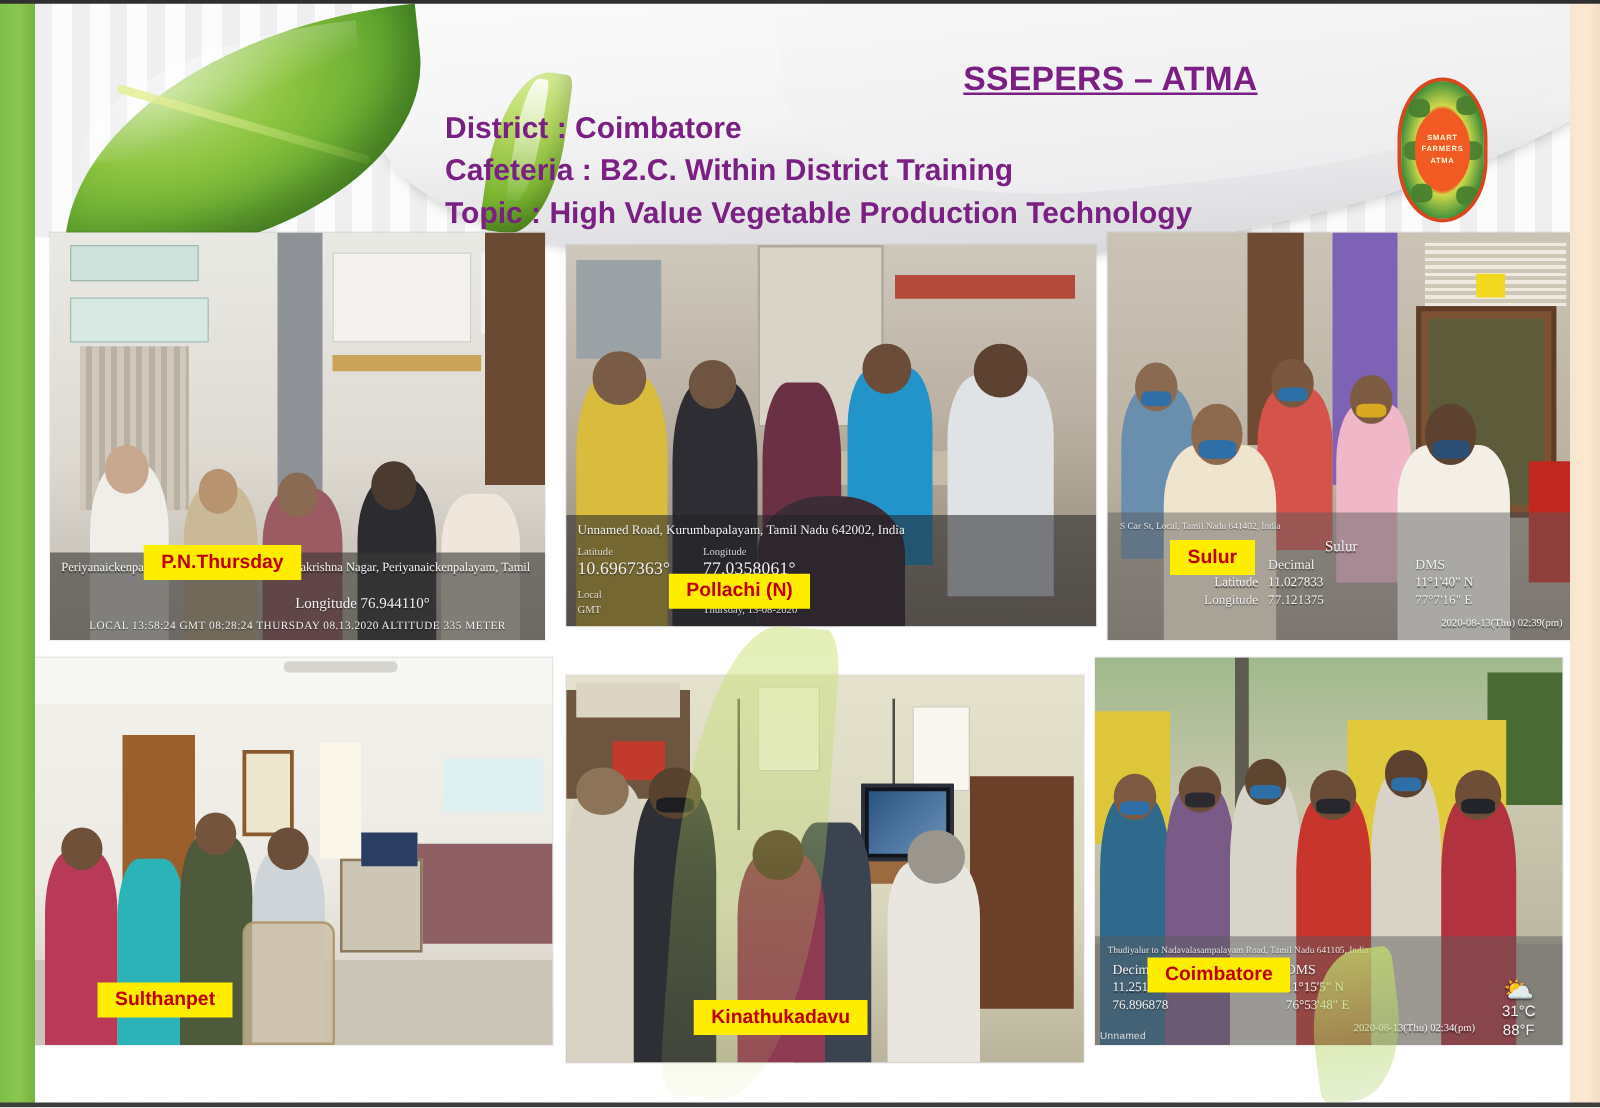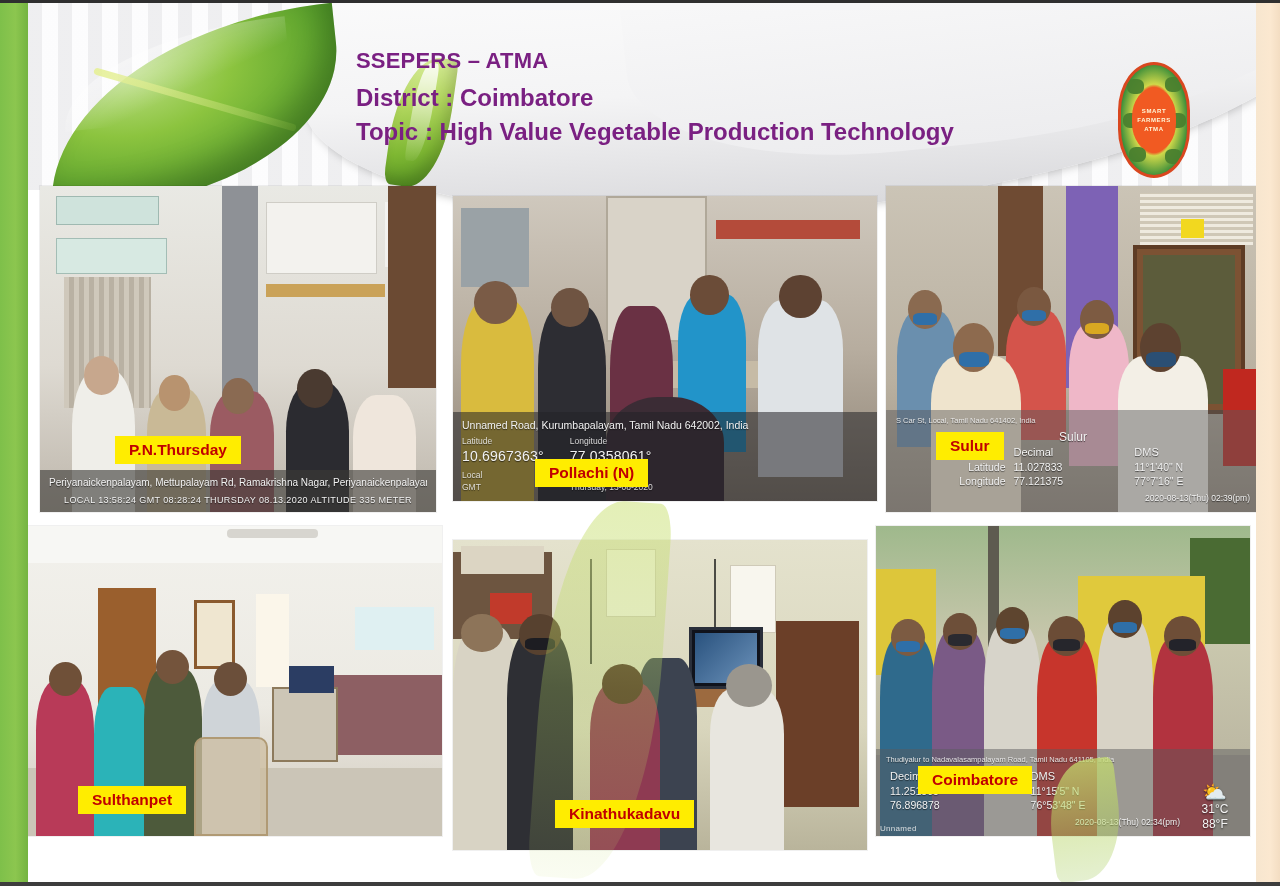--- a/index.html
+++ b/index.html
@@ -173,22 +173,22 @@
   .atma-dot {
     position: absolute; width: 17px; height: 15px; border-radius: 40%;
     background: #4a7f2e; opacity: .95;
   }
 
   
   .hdr {
     position: absolute; left: 356px; top: 48px; width: 780px; z-index: 6;
   }
   .hdr-title {
-    text-align: left; font-size: 22px; font-weight: bold; color: #7a2082;
-    letter-spacing: .2px; margin-bottom: 7px; padding-right: 130px;
+    text-align: right; font-size: 27px; font-weight: bold; color: #7a2082;
+    letter-spacing: .2px; margin-bottom: 7px; padding-right: 130px; text-decoration: underline;
   }
   .hdr-line {
     font-size: 24px; font-weight: bold; color: #7a2082; line-height: 1.42;
     white-space: nowrap;
   }
 
   
   .grid {
     position: absolute; left: 28px; top: 186px; width: 1232px; height: 666px;
   }
@@ -332,20 +332,21 @@
   .s6 .g6 { left: 74%; top: 36%; width: 16%; height: 64%; background: #b2333f; border-radius: 30% 30% 0 0; }
   .s6 .g6h{ left: 77%; top: 29%; width: 10%; height: 13%; background: #6e4e37; border-radius: 50%; }
 
   
   .gps {
     position: absolute; left: 0; right: 0; bottom: 0;
     background: rgba(35,35,38,0.55);
     color: #f2f2f2; font-size: 10px; line-height: 1.35;
     padding: 6px 9px 8px 9px;
     text-shadow: 0 1px 1px rgba(0,0,0,.6);
+    font-family: Liberation Serif, serif;
   }
   .gps .addr { font-size: 10.5px; margin-bottom: 4px; white-space: nowrap; overflow: hidden; }
   .gps-cols { display: flex; gap: 26px; }
   .gps-col .lbl { font-size: 8.5px; opacity: .85; }
   .gps-col .val { font-size: 14px; letter-spacing: .2px; }
   .gps .foot { margin-top: 4px; font-size: 9px; letter-spacing: .4px; }
 
   
   .gps-1 { background: rgba(60,58,55,0.62); padding-bottom: 6px; }
   .gps-1 .addr { font-size: 10px; }
@@ -410,20 +411,21 @@
     <div class="atma-core">
       <span>SMART</span>
       <span>FARMERS</span>
       <span>ATMA</span>
     </div>
   </div>
 
   <div class="hdr">
     <div class="hdr-title">SSEPERS – ATMA</div>
     <div class="hdr-line">District : Coimbatore</div>
+    <div class="hdr-line">Cafeteria : B2.C. Within District Training</div>
     <div class="hdr-line">Topic : High Value Vegetable Production Technology</div>
   </div>
 
   <div class="grid">
 
     <div class="ph ph1">
       <div class="scene s1">
         <div class="wall"></div>
         <div class="obj poster-a"></div>
         <div class="obj poster-b"></div>
@@ -438,20 +440,24 @@
         <div class="obj p2"></div>
         <div class="obj h2"></div>
         <div class="obj p3"></div>
         <div class="obj h3"></div>
         <div class="obj p4"></div>
         <div class="obj h4"></div>
         <div class="obj p5"></div>
       </div>
       <div class="gps gps-1">
         <div class="addr">Periyanaickenpalayam, Mettupalayam Rd, Ramakrishna Nagar, Periyanaickenpalayam, Tamil Nadu 641020, India</div>
+        <div class="mid">
+          <span>Longitude</span>
+          <span>76.944110°</span>
+        </div>
         <div class="foot">LOCAL 13:58:24  GMT 08:28:24  THURSDAY 08.13.2020  ALTITUDE 335 METER</div>
       </div>
       <div class="tag-label" style="left:75px; bottom:48px;">P.N.Thursday</div>
     </div>
 
     <div class="ph ph2">
       <div class="scene s2">
         <div class="wall"></div>
         <div class="obj win"></div>
         <div class="obj door"></div>

